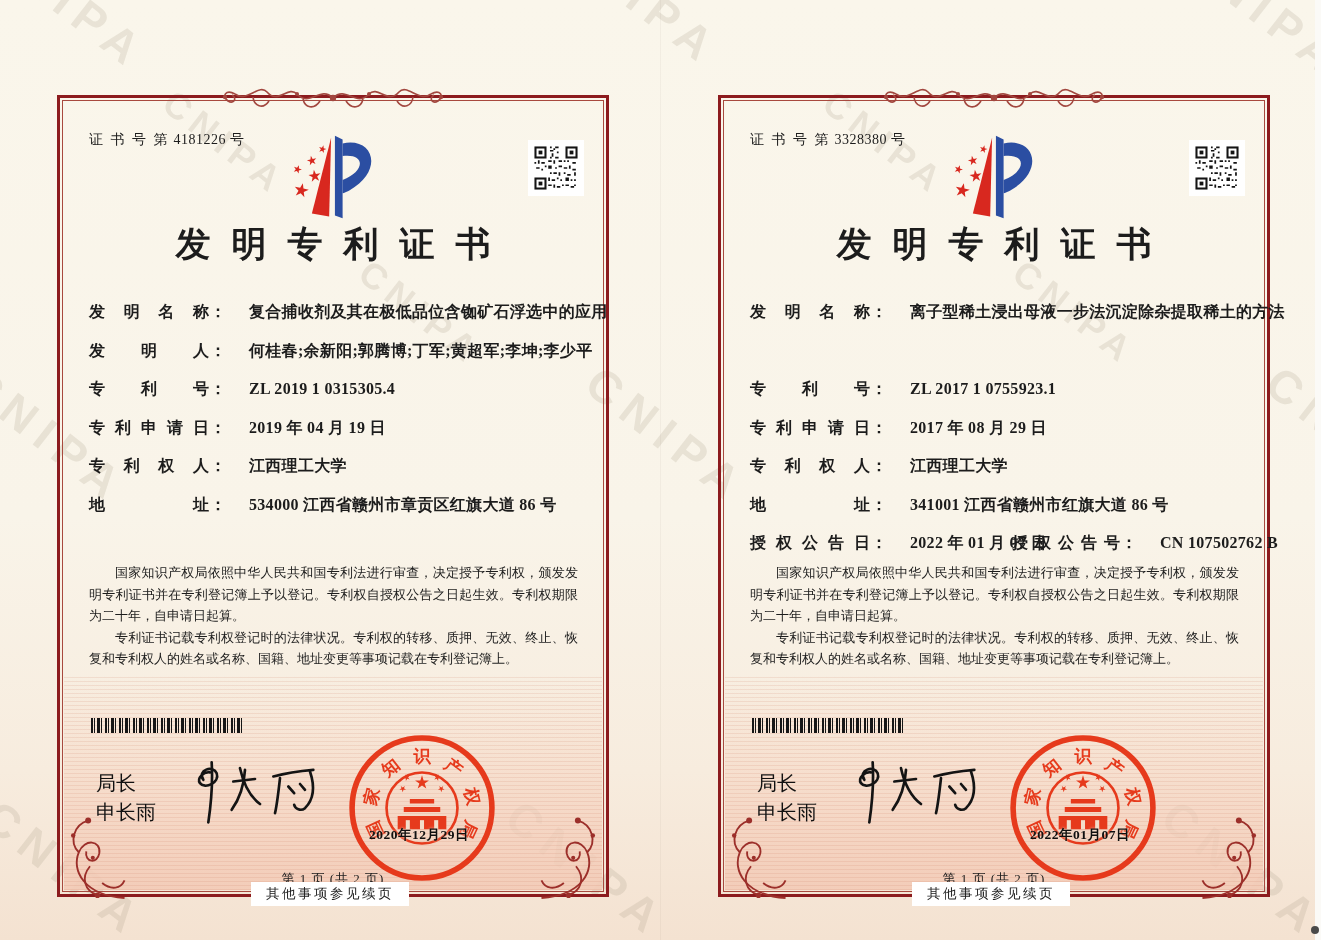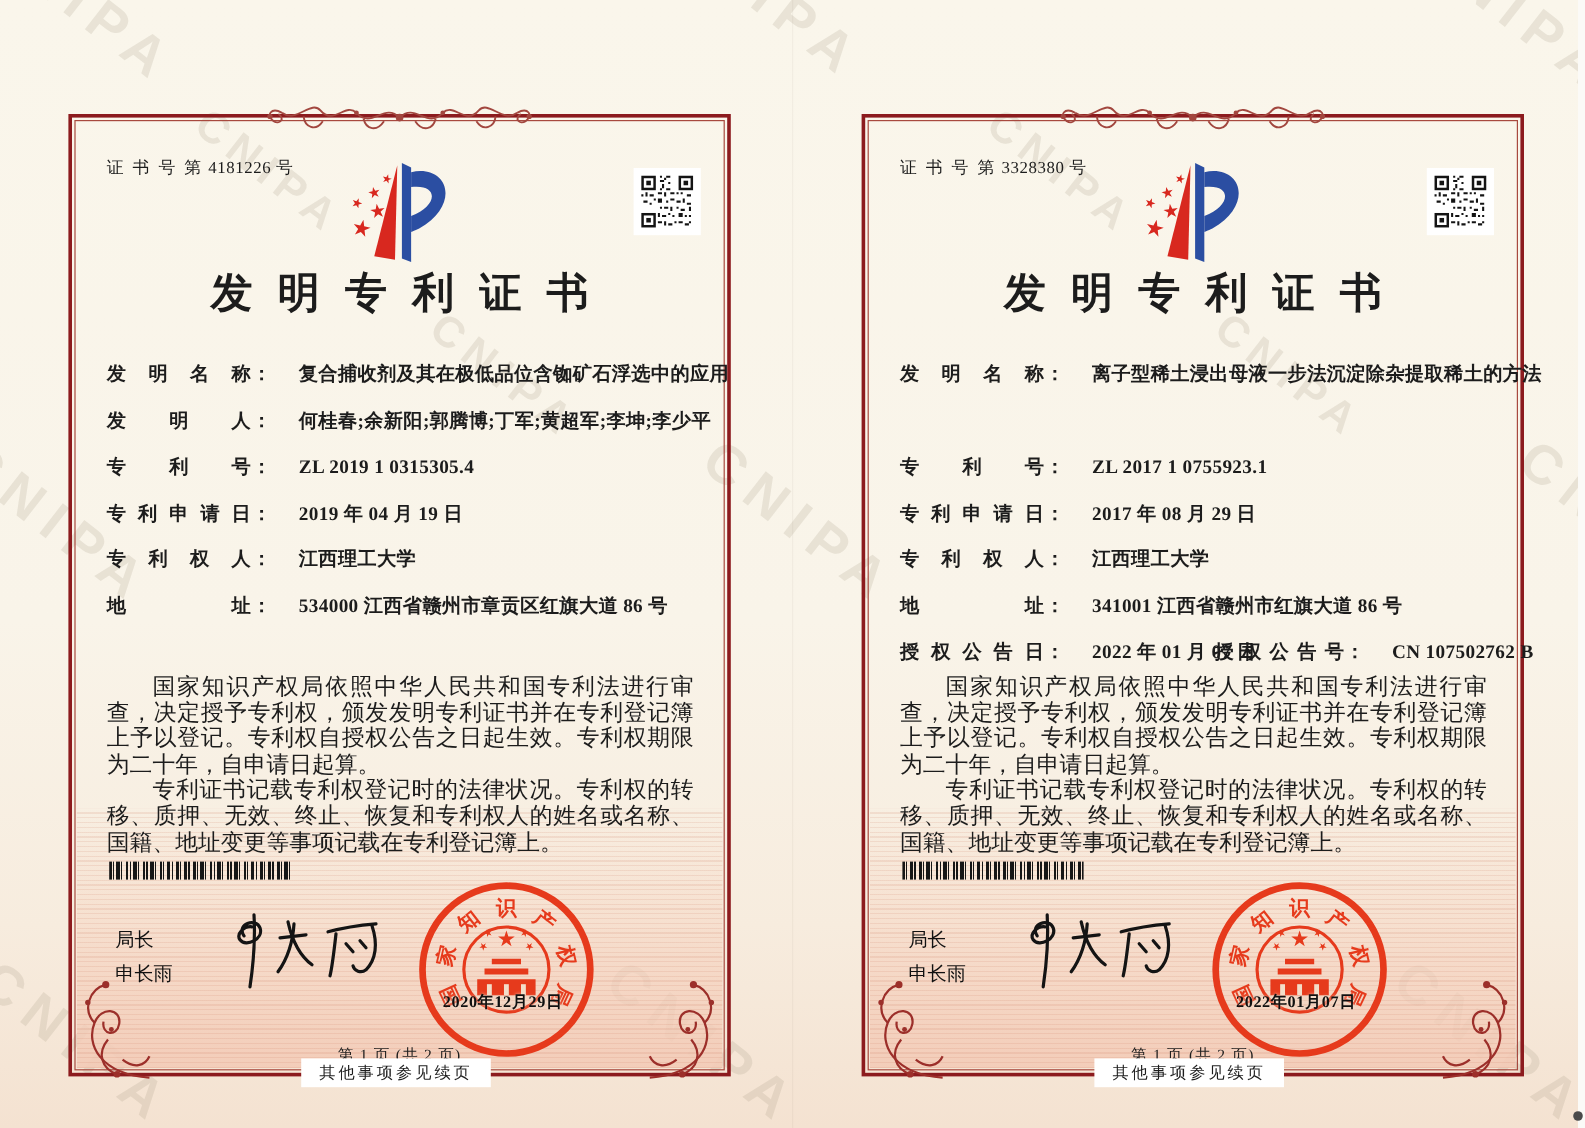--- a/index.html
+++ b/index.html
@@ -46,28 +46,28 @@
   .title{position:absolute;left:0;right:0;top:123px;text-align:center;font-size:35px;font-weight:700}
   .title span{letter-spacing:21px;margin-right:-21px;white-space:nowrap}
 
   .row{position:absolute;left:29px;font-size:16px;font-weight:600;white-space:nowrap;height:20px}
   .lab{display:inline-block;width:120px;text-align:justify;text-align-last:justify;vertical-align:top}
   .colon{margin:0 1px}
   .val{margin-left:22px;letter-spacing:0.3px}
   .row7b{position:absolute;left:262px;top:0;white-space:nowrap}
   .row7b .lab{width:108px}
 
-  .paras{position:absolute;left:29px;top:464px;width:489px;font-size:19px;line-height:21.6px;text-align:justify;font-weight:500}
+  .paras{position:absolute;left:29px;top:464px;width:489px;font-size:13px;line-height:21.6px;text-align:justify;font-weight:500}
   .paras p{margin:0;text-indent:2em}
 
   .barcode{
     position:absolute;left:31px;top:620px;width:151px;height:15px;
     background:repeating-linear-gradient(90deg,#161616 0 2px,transparent 2px 3px,#161616 3px 4px,transparent 4px 6px,#161616 6px 9px,transparent 9px 10px,#161616 10px 11px,transparent 11px 14px);
   }
-  .director{position:absolute;left:36px;top:671px;font-family:"Liberation Sans","DejaVu Sans",sans-serif;font-size:16px;line-height:29px;font-weight:500;color:#111}
+  .director{position:absolute;left:36px;top:671px;font-family:"Liberation Sans","DejaVu Sans",sans-serif;font-size:20px;line-height:29px;font-weight:500;color:#111}
   .sig{position:absolute;left:120px;top:660px}
   .seal{position:absolute;left:286px;top:634px;width:152px;height:152px}
   .seal svg{position:absolute;inset:0}
   .seal-date{
     position:absolute;left:0;right:6px;top:94px;text-align:center;
     font-size:13.5px;font-weight:700;color:#101010;letter-spacing:0.5px;
     text-shadow:0 0 3px rgba(246,227,208,0.9);
   }
   .pagenum{position:absolute;left:0;right:0;top:772px;text-align:center;font-size:13px;letter-spacing:1px;font-weight:500}
   .footer-note{

